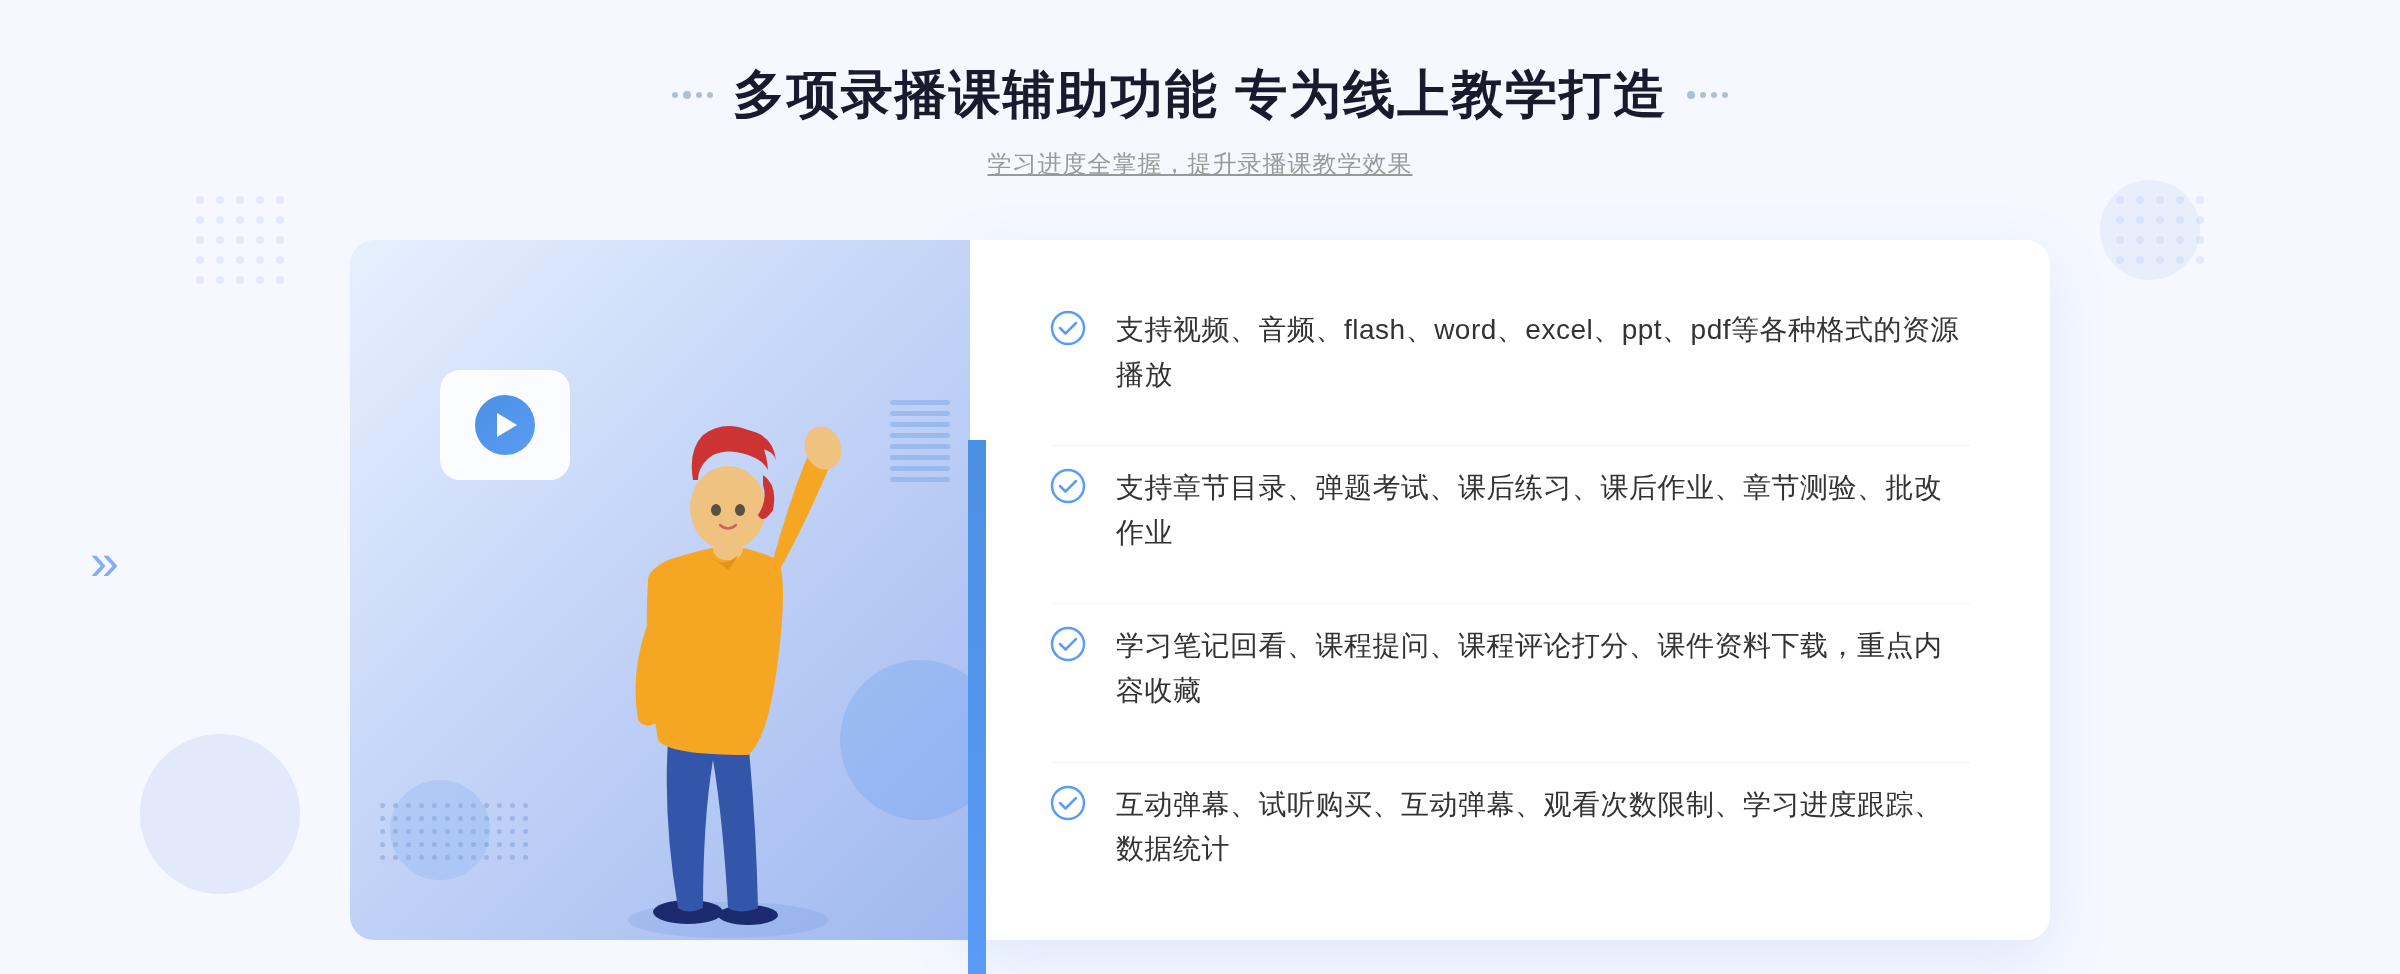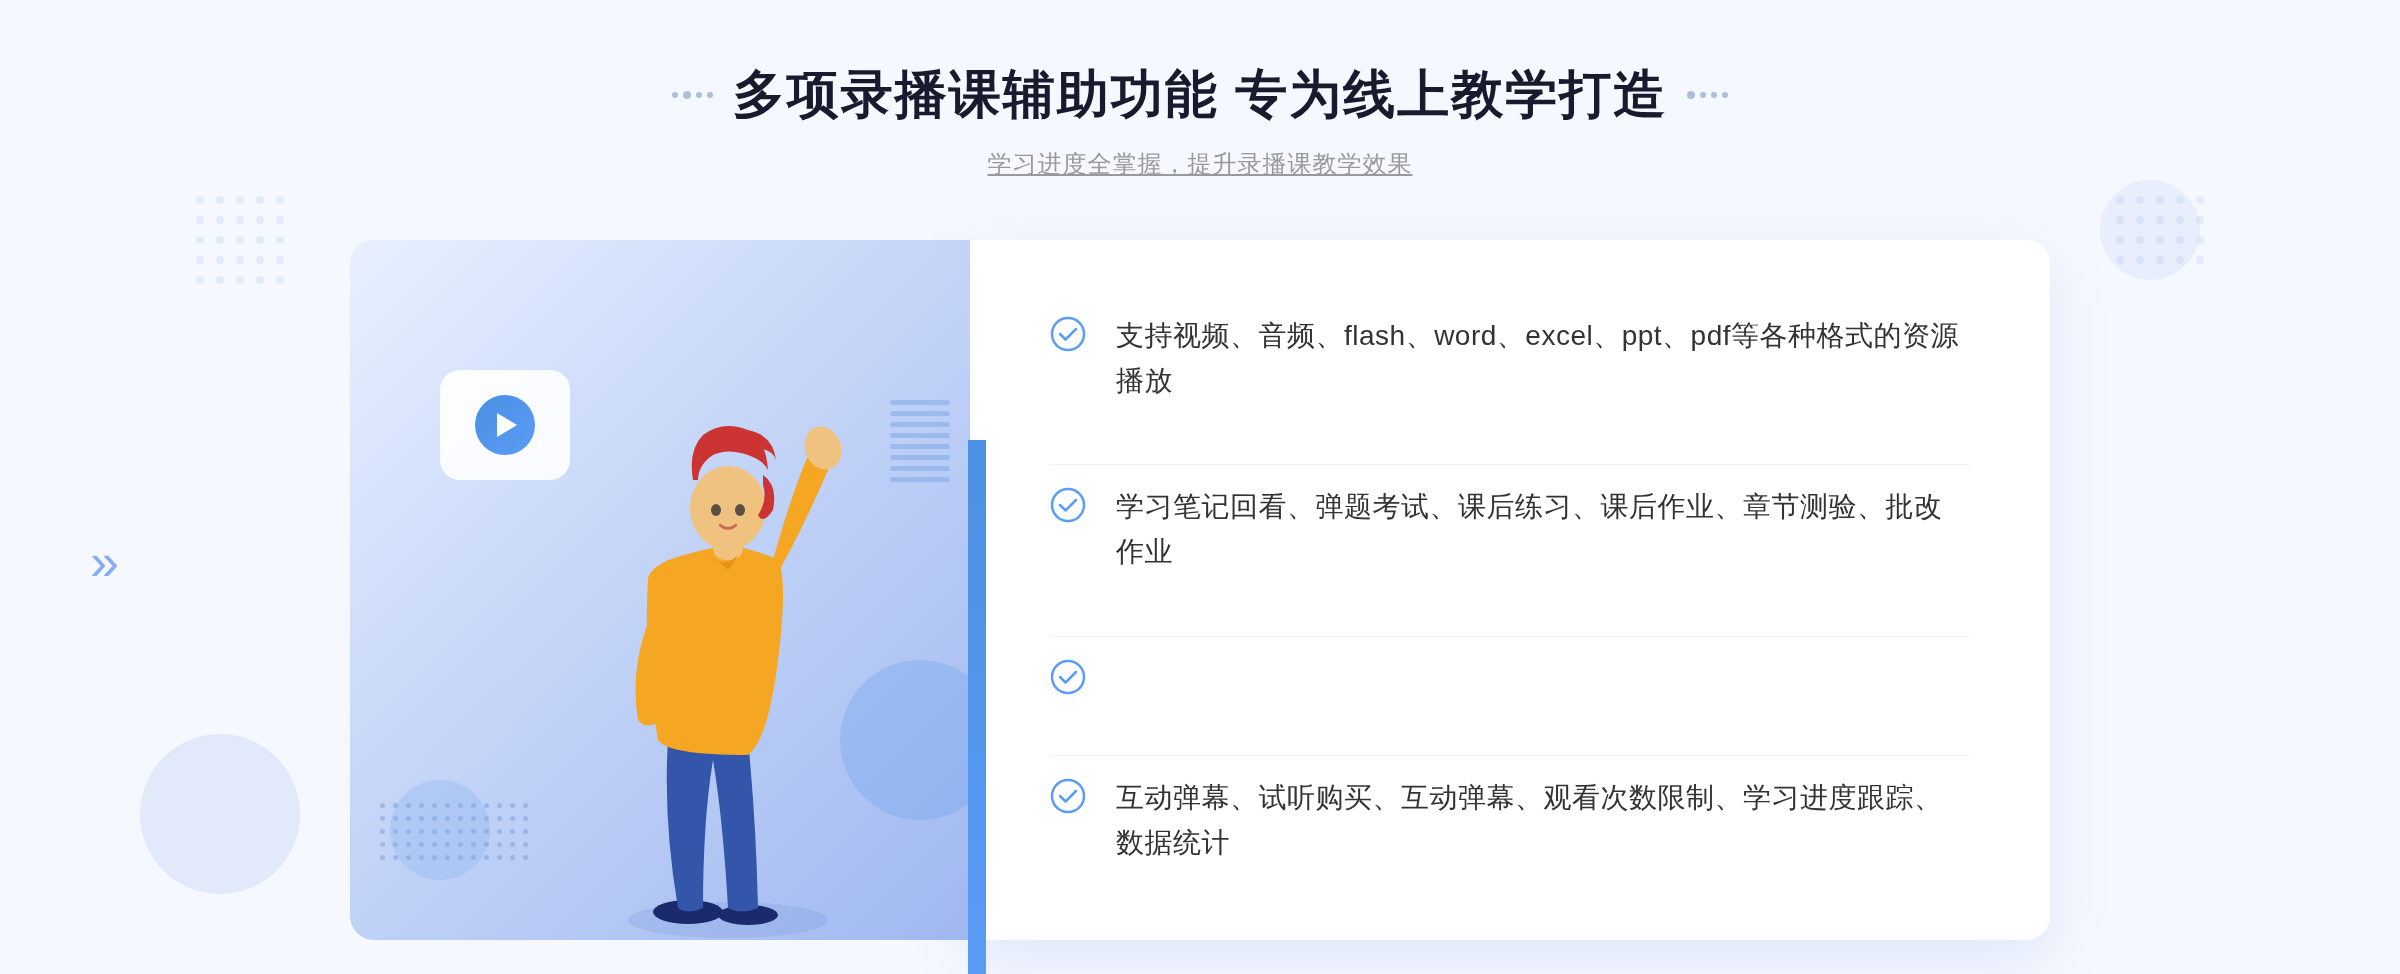--- a/index.html
+++ b/index.html
@@ -512,30 +512,31 @@
         <span class="feature-text">支持视频、音频、flash、word、excel、ppt、pdf等各种格式的资源播放</span>
       </div>
 
       <div class="feature-item">
         <div class="check-icon">
           <svg viewBox="0 0 36 36" fill="none" xmlns="http://www.w3.org/2000/svg">
             <circle cx="18" cy="18" r="16" stroke="#5b9cf6" stroke-width="2.5" fill="none"></circle>
             <path d="M10 18 L15.5 23.5 L26 13" stroke="#5b9cf6" stroke-width="2.5" stroke-linecap="round" stroke-linejoin="round"></path>
           </svg>
         </div>
-        <span class="feature-text">学习笔记回看、弹题考试、课后练习、课后作业、章节测验、批改作业</span>
+        <span class="feature-text">支持章节目录、弹题考试、课后练习、课后作业、章节测验、批改作业</span>
       </div>
 
       <div class="feature-item">
         <div class="check-icon">
           <svg viewBox="0 0 36 36" fill="none" xmlns="http://www.w3.org/2000/svg">
             <circle cx="18" cy="18" r="16" stroke="#5b9cf6" stroke-width="2.5" fill="none"></circle>
             <path d="M10 18 L15.5 23.5 L26 13" stroke="#5b9cf6" stroke-width="2.5" stroke-linecap="round" stroke-linejoin="round"></path>
           </svg>
         </div>
+        <span class="feature-text">学习笔记回看、课程提问、课程评论打分、课件资料下载，重点内容收藏</span>
       </div>
 
       <div class="feature-item">
         <div class="check-icon">
           <svg viewBox="0 0 36 36" fill="none" xmlns="http://www.w3.org/2000/svg">
             <circle cx="18" cy="18" r="16" stroke="#5b9cf6" stroke-width="2.5" fill="none"></circle>
             <path d="M10 18 L15.5 23.5 L26 13" stroke="#5b9cf6" stroke-width="2.5" stroke-linecap="round" stroke-linejoin="round"></path>
           </svg>
         </div>
         <span class="feature-text">互动弹幕、试听购买、互动弹幕、观看次数限制、学习进度跟踪、数据统计</span>

